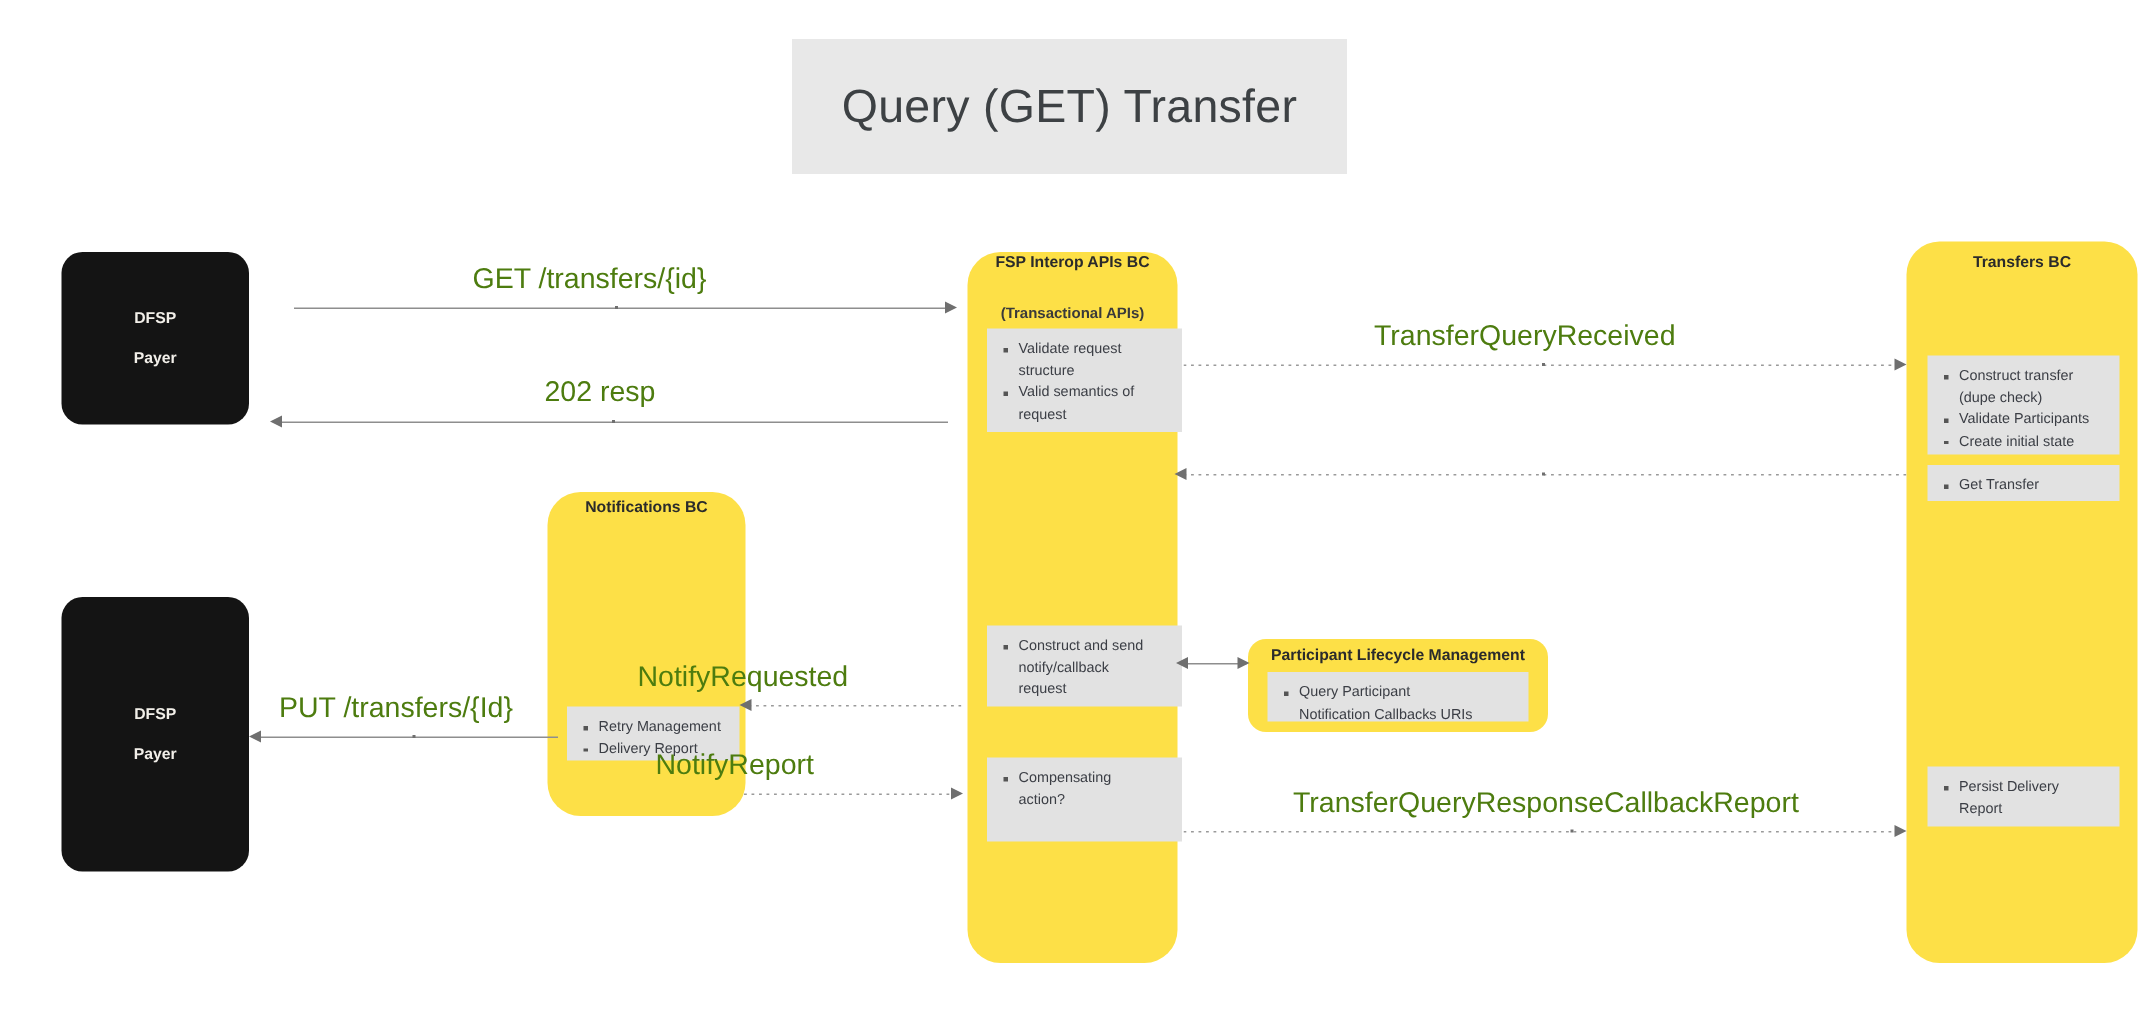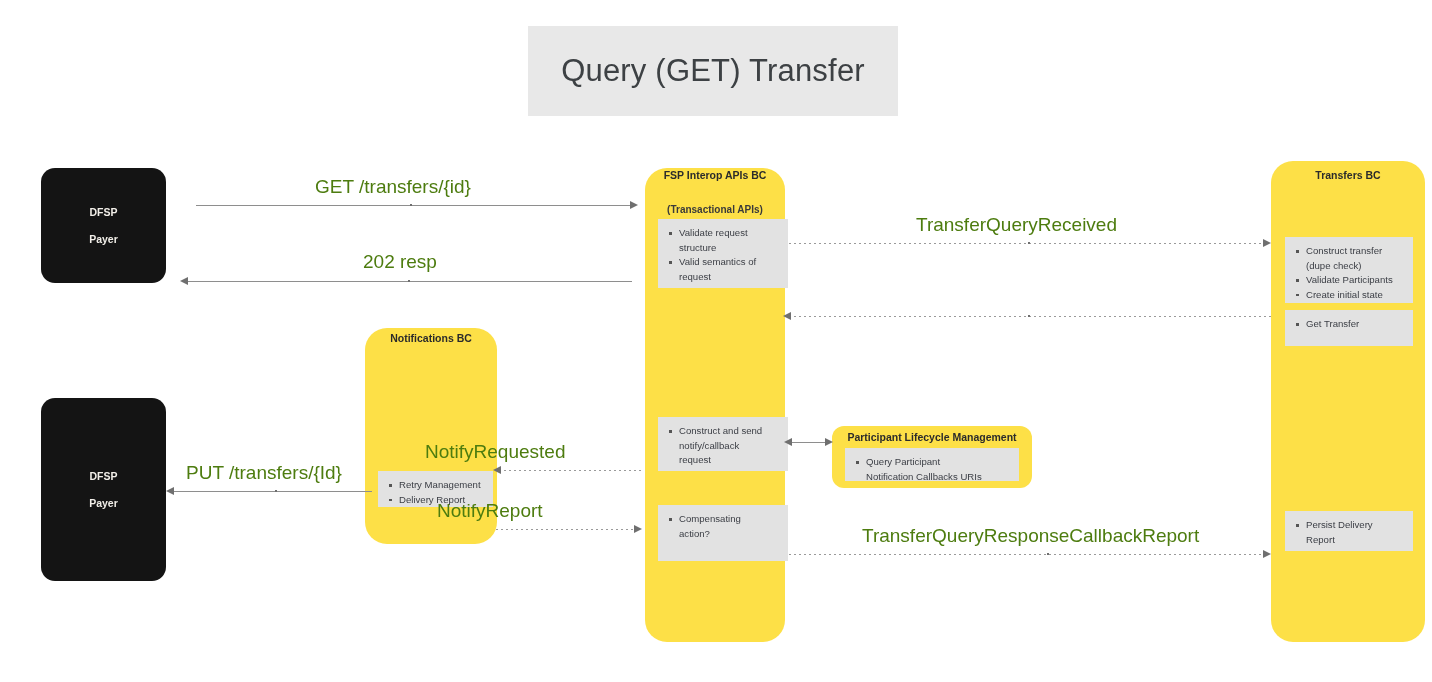--- a/index.html
+++ b/index.html
@@ -150,21 +150,21 @@
 
     <div class="abox" style="left:14px;top:76px;width:128px;height:66px;">
       <ul>
         <li>Construct transfer</li>
         <li class="cont">(dupe check)</li>
         <li>Validate Participants</li>
         <li>Create initial state</li>
       </ul>
     </div>
 
-    <div class="abox" style="left:14px;top:149px;width:128px;height:36px;">
+    <div class="abox" style="left:14px;top:149px;width:128px;height:24px;">
       <ul>
         <li>Get Transfer</li>
       </ul>
     </div>
 
     <div class="abox" style="left:14px;top:350px;width:128px;height:40px;">
       <ul>
         <li>Persist Delivery</li>
         <li class="cont">Report</li>
       </ul>

